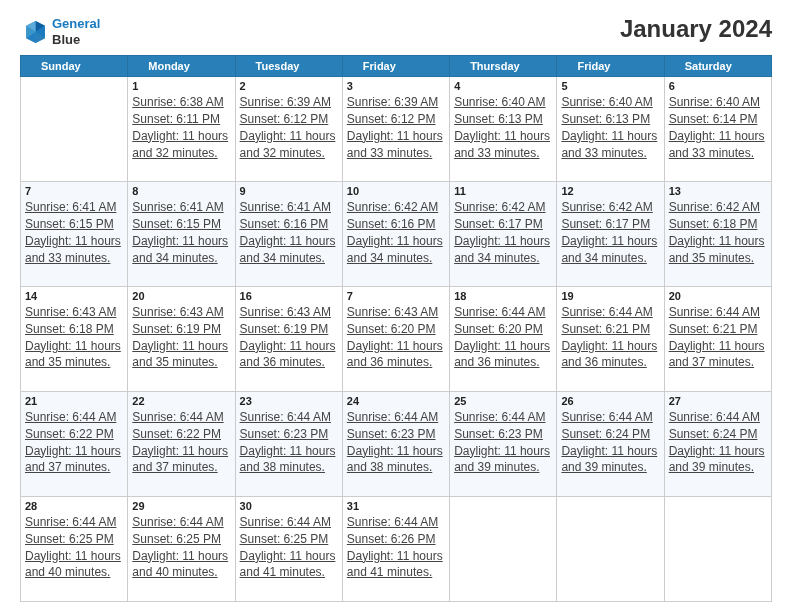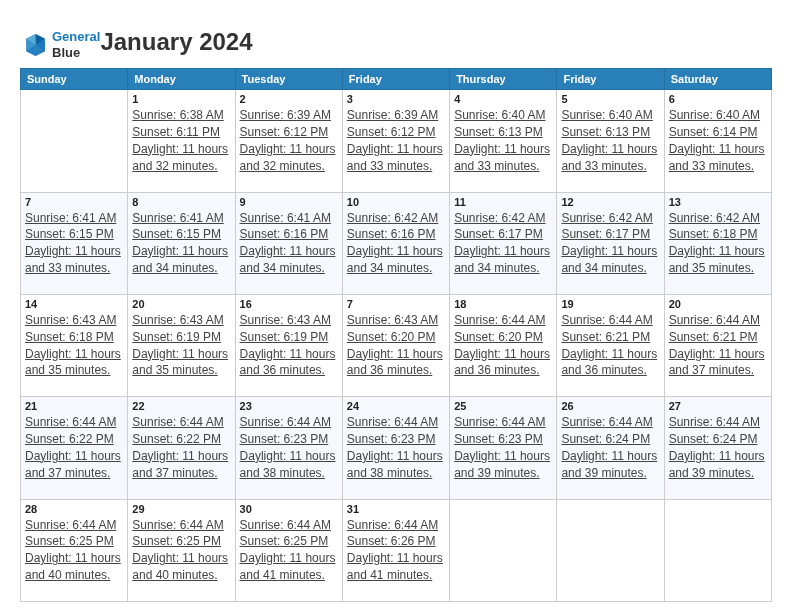--- a/index.html
+++ b/index.html
@@ -12,24 +12,23 @@
     }
     .page {
       width: 792px;
       height: 612px;
       padding: 16px 20px 10px 20px;
       display: flex;
       flex-direction: column;
     }
     .header {
       display: flex;
-      justify-content: flex-start;
+      justify-content: space-between;
       align-items: flex-start;
       margin-bottom: 8px;
-      margin-top: 13px;
     }
     .logo {
       display: flex;
       align-items: center;
       gap: 4px;
     }
     .logo-text {
       font-size: 13px;
       font-weight: bold;
       color: #333;
@@ -58,21 +57,21 @@
     .calendar {
       flex: 1;
       border-collapse: collapse;
       width: 100%;
       font-size: 9.5px;
     }
     .calendar th {
       background: #2980b9;
       color: #fff;
       text-align: left;
-      padding: 4px 6px;
+      padding: 4px 20px;
       font-size: 11px;
       font-weight: bold;
       border: 1px solid #2472a4;
     }
     .calendar td {
       vertical-align: top;
       border: 1px solid #ccc;
       padding: 3px 4px;
       width: calc(100% / 7);
       height: 80px;

